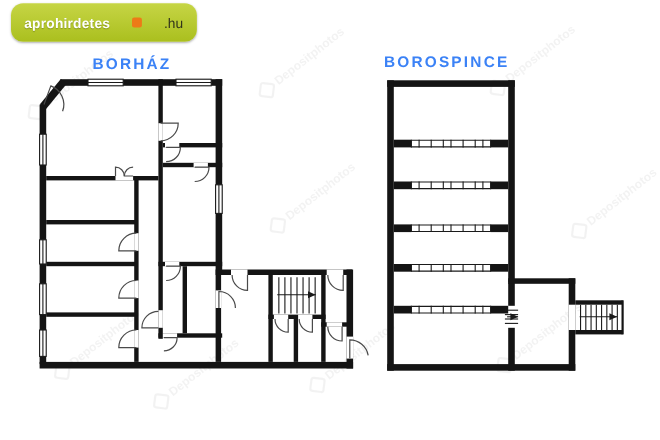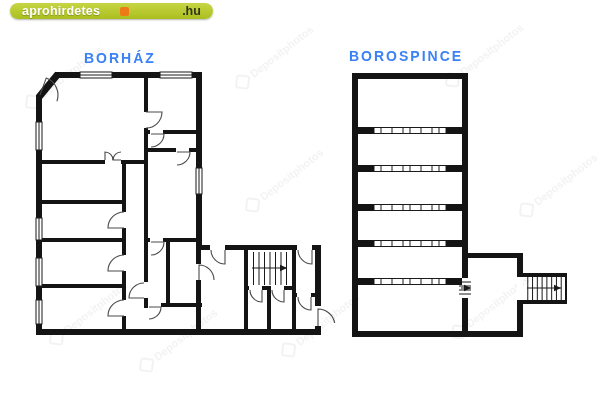--- a/index.html
+++ b/index.html
@@ -11,29 +11,29 @@
   .wm{
     position:absolute;display:flex;align-items:center;gap:4px;
     transform:rotate(-38deg);color:#8a8a8a;font-weight:bold;font-size:11px;
     white-space:nowrap;
   }
   .wm-logo{
     width:10px;height:10px;border:2px solid #8a8a8a;border-radius:3px;
     transform:rotate(45deg);display:inline-block;flex:0 0 auto;
   }
   .logo{
-    position:absolute;left:10px;top:3px;height:16px;padding:0 12px;
+    position:absolute;left:10px;top:3px;height:35px;padding:0 12px;
     background:linear-gradient(180deg,#c6d545 0%,#aabf1e 100%);
     border-radius:11px;display:flex;align-items:center;gap:20px;
     box-shadow:0 1px 2px rgba(0,0,0,.3);z-index:5;
   }
   .logo-brand{color:#ffffff;font-weight:bold;font-size:12.5px;letter-spacing:.2px;
     text-shadow:0 1px 1px rgba(0,0,0,.25);}
   .logo-dot{width:9px;height:9px;background:#ed7a17;border-radius:2px;display:inline-block;}
-  .logo-tld{color:#32341b;font-weight:bold;font-size:12.5px;margin-left:33px;}
+  .logo-tld{color:#32341b;font-weight:normal;font-size:12.5px;}
   .plan-title{
     position:absolute;color:#3b82f6;font-weight:bold;font-size:14px;
     letter-spacing:2px;z-index:2;
   }
   .title-left{left:84px;top:50px;}
   .title-right{left:349px;top:48px;text-align:center;}
   #plan-svg{position:absolute;left:0;top:0;z-index:1;}
 </style>
 </head>
 <body>

